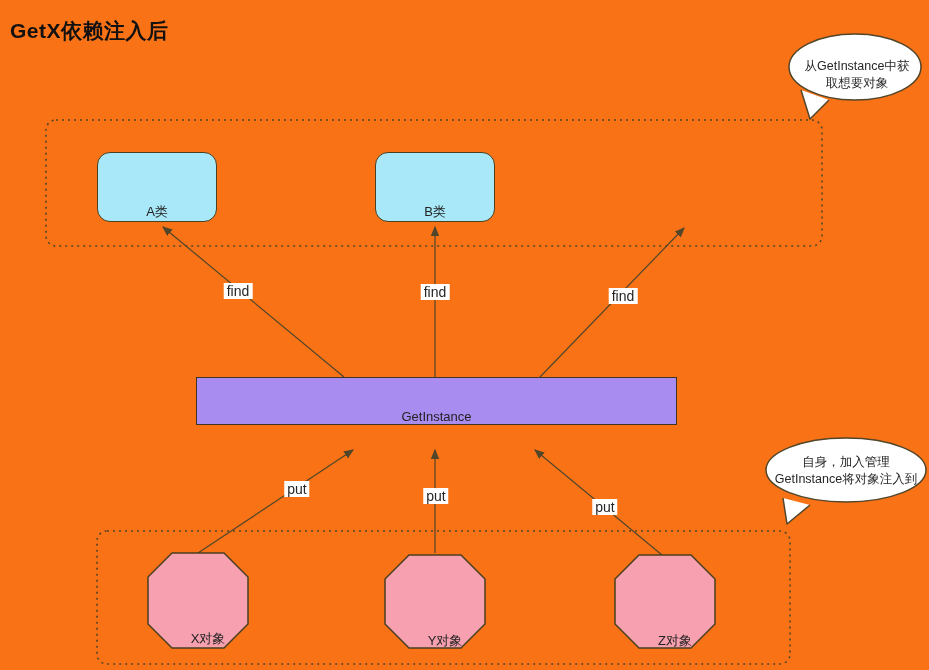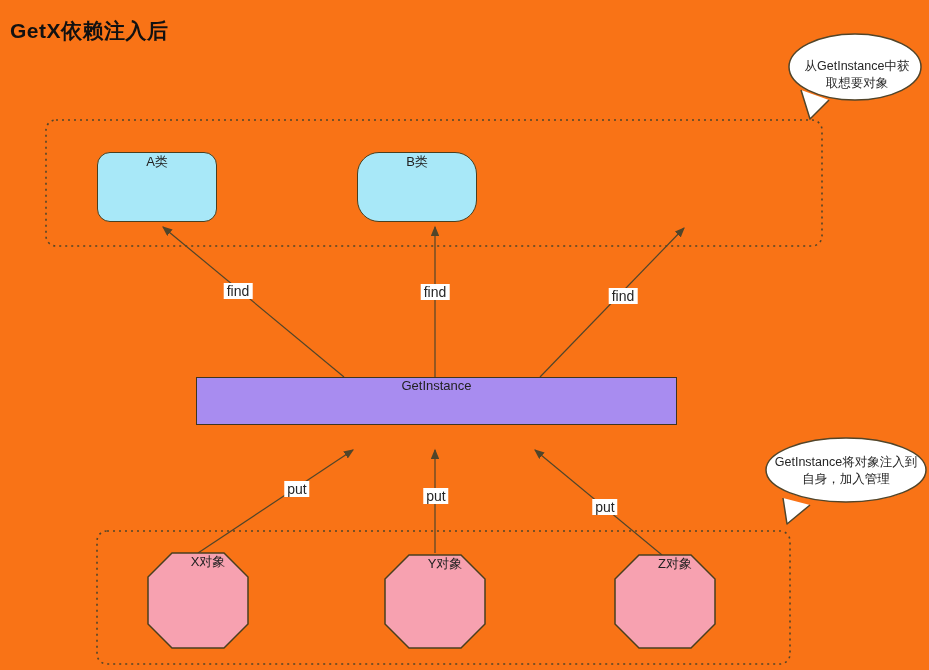--- a/index.html
+++ b/index.html
@@ -6,21 +6,21 @@
   .canvas{
     position:relative;width:929px;height:670px;background:#f97316;overflow:hidden;
     font-family:"Liberation Sans","DejaVu Sans",sans-serif;color:#2b2b2b;
   }
   .title{
     position:absolute;left:10px;top:17px;font-size:21px;font-weight:bold;color:#111;
     letter-spacing:0.5px;
   }
   .layer{position:absolute;left:0;top:0;width:929px;height:670px;}
   .node{
-    position:absolute;display:flex;align-items:flex-start;justify-content:center;
+    position:absolute;display:flex;align-items:flex-end;justify-content:center;
     font-size:13px;color:#222;box-sizing:border-box;
   }
   .class-box{
     width:120px;height:70px;background:#a8e8f8;border:1.6px solid #4a3f1e;border-radius:13px;
   }
   .instance-box{
     left:196px;top:377px;width:481px;height:48px;background:#a88cf0;border:1.6px solid #3f3520;
   }
   .oct-label{width:100px;height:95px;background:transparent;padding-left:20px;}
   .edge-label{
@@ -65,21 +65,21 @@
     <ellipse cx="855" cy="67" rx="66" ry="33" fill="#ffffff" stroke="#51452a" stroke-width="1.5"></ellipse>
     <path d="M801,90 L810,119 L829,100" fill="#ffffff" stroke="#51452a" stroke-width="1.5" stroke-linejoin="round"></path>
 
     <ellipse cx="846" cy="470" rx="80" ry="32" fill="#ffffff" stroke="#51452a" stroke-width="1.5"></ellipse>
     <path d="M783,498 L787,524 L810,505" fill="#ffffff" stroke="#51452a" stroke-width="1.5" stroke-linejoin="round"></path>
   </svg>
 
   <div class="node class-box" style="left:97px;top:152px;">
     <span>A类</span>
   </div>
-  <div class="node class-box" style="left:357px;top:152px;border-radius:22px;">
+  <div class="node class-box" style="left:375px;top:152px;">
     <span>B类</span>
   </div>
 
   <div class="node instance-box">
     <span>GetInstance</span>
   </div>
 
   <div class="node oct-label" style="left:148px;top:553px;">
     <span>X对象</span>
   </div>
@@ -95,17 +95,17 @@
   <span class="edge-label" style="left:623px;top:296px;">find</span>
   <span class="edge-label" style="left:297px;top:489px;">put</span>
   <span class="edge-label" style="left:436px;top:496px;">put</span>
   <span class="edge-label" style="left:605px;top:507px;">put</span>
 
   <div class="bubble-text bt-top">
     <div>从GetInstance中获</div>
     <div>取想要对象</div>
   </div>
   <div class="bubble-text bt-right">
+    <div>自身，加入管理</div>
     <div>GetInstance将对象注入到</div>
-    <div>自身，加入管理</div>
   </div>
 
 </div>
 
 </body></html>

